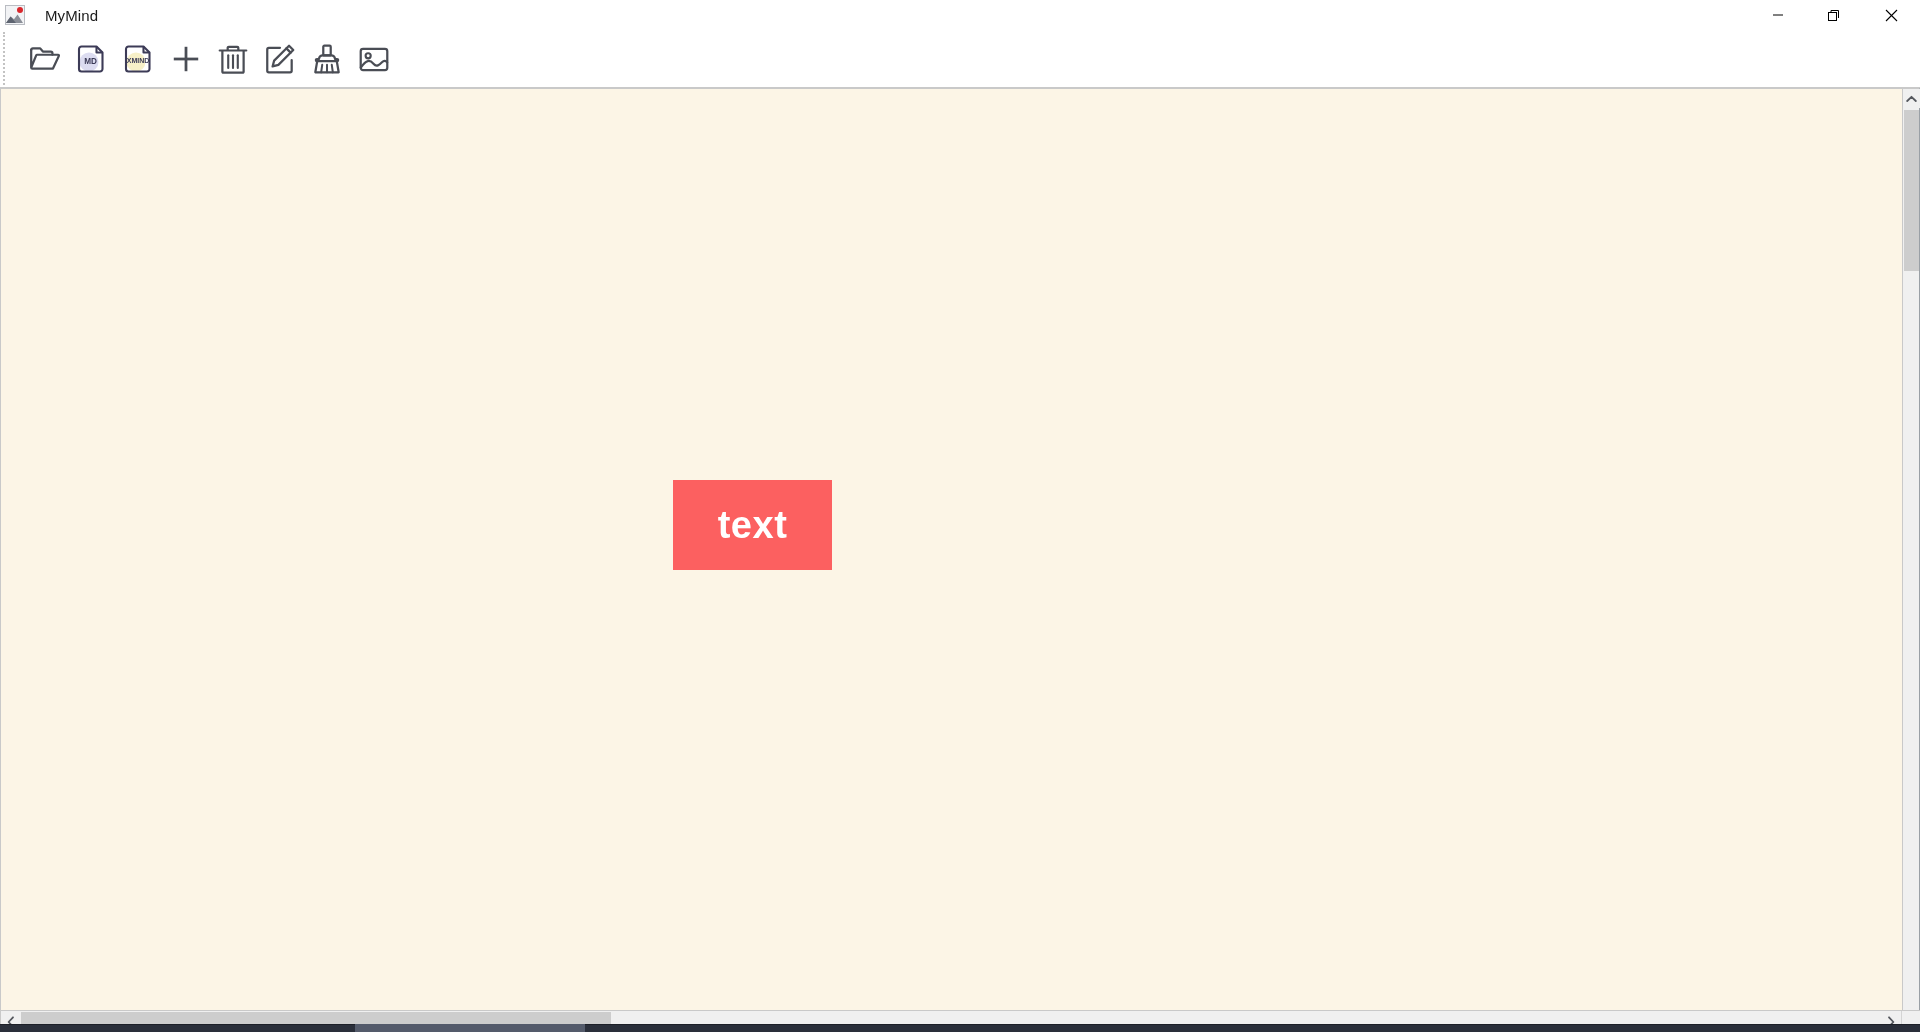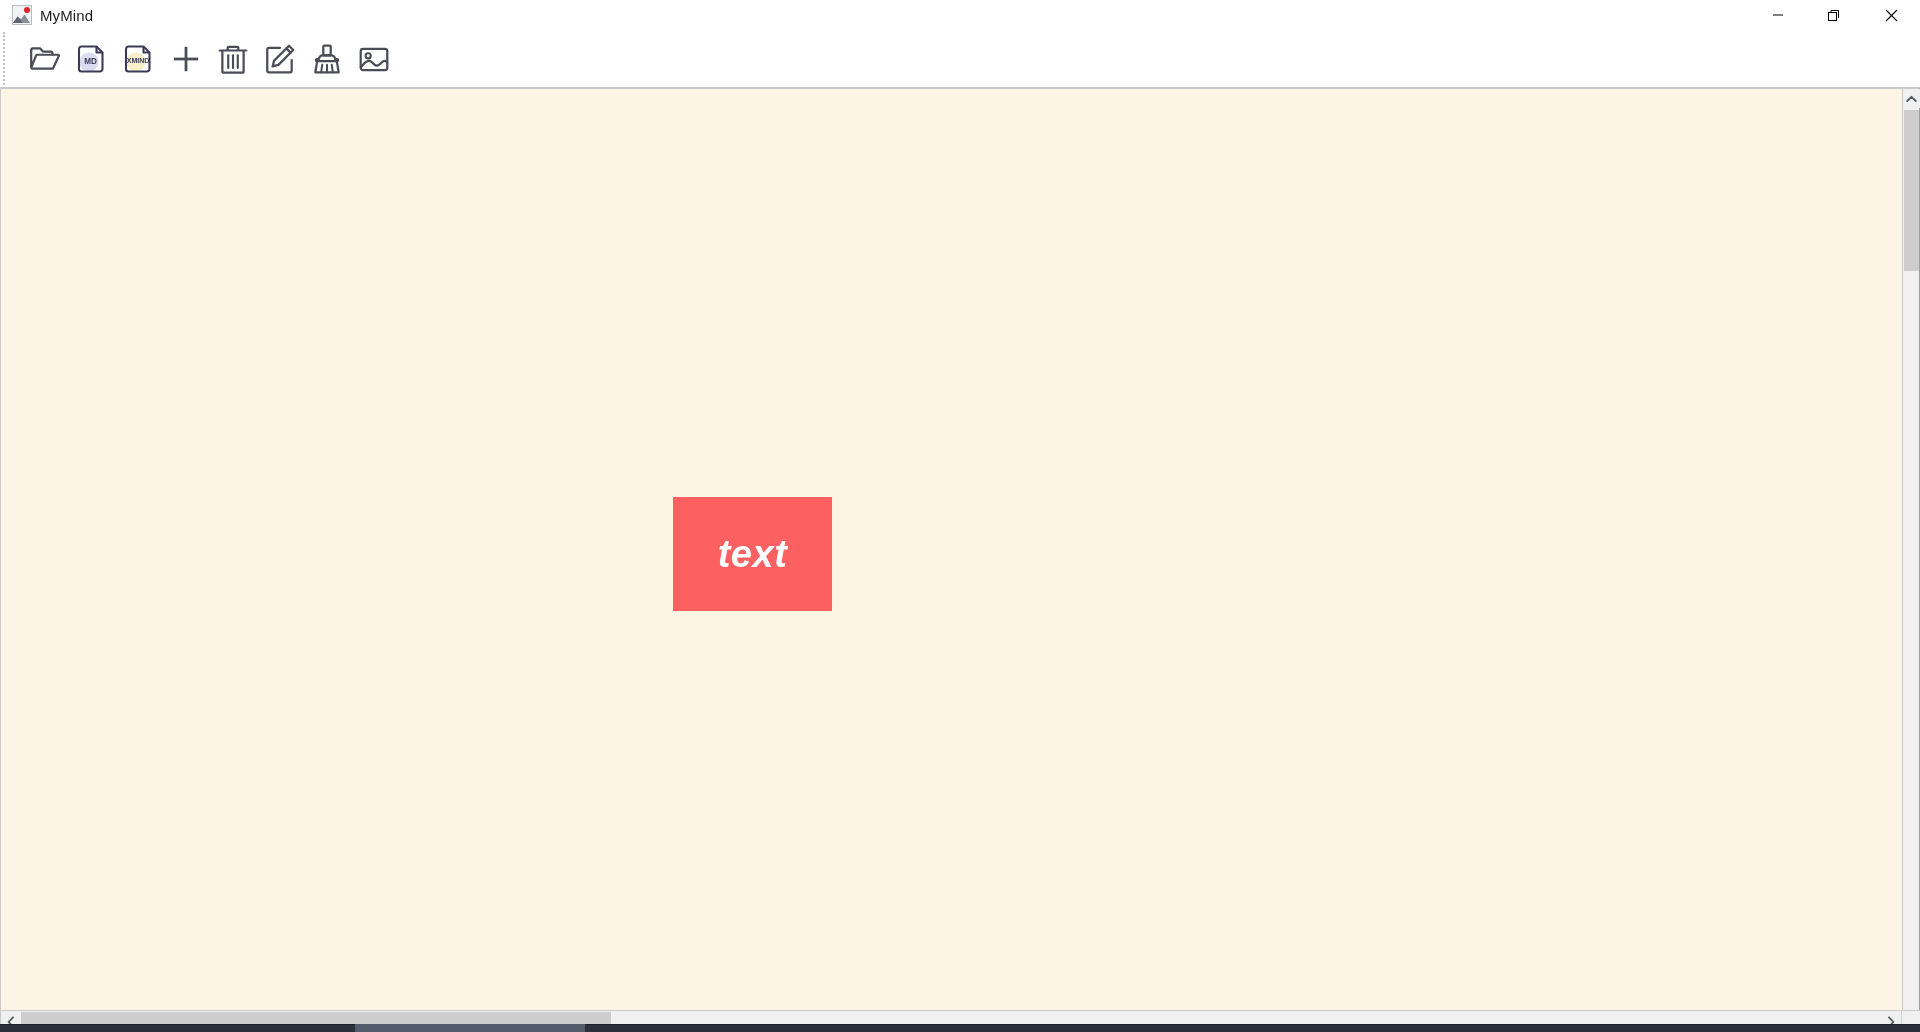--- a/index.html
+++ b/index.html
@@ -39,22 +39,22 @@
     height: 30px;
     min-height: 30px;
     background: #ffffff;
     display: flex;
     align-items: center;
     z-index: 3;
   }
   .titlebar-left {
     display: flex;
     align-items: center;
-    gap: 8px;
-    padding-left: 12px;
+    gap: 20px;
+    padding-left: 5px;
   }
   .app-icon {
     width: 20px;
     height: 20px;
     position: relative;
     flex: 0 0 auto;
   }
   .app-icon .mnt {
     position: absolute;
     left: 1px; bottom: 2px;
@@ -379,21 +379,21 @@
         <circle cx="10.5" cy="13" r="2.4" fill="none" stroke="#4a4d55" stroke-width="2"></circle>
         <path d="M3.6 24 C9 16.5 12 16.5 15.5 20.5 C18.5 24 21 21.5 23.5 19 C25.5 17 27 17.5 28.4 19.2" fill="none" stroke="#4a4d55" stroke-width="2.1" stroke-linejoin="round" stroke-linecap="round"></path>
       </svg>
     </button>
   </div>
 
   <div class="content-wrap">
 
     <div class="canvas-outer">
       <div class="canvas">
-        <div class="node" style="left:672px; top:408px; width:159px; height:114px; background:#fc6060;font-style:italic;">
+        <div class="node" style="left:672px; top:391px; width:159px; height:90px; background:#fc6060;">
           <span>text</span>
         </div>
       </div>
     </div>
 
     <div class="vscroll">
       <div class="sb-arrow">
         <svg width="11" height="8" viewBox="0 0 11 8">
           <polyline points="1.2,6 5.5,1.8 9.8,6" fill="none" stroke="#55585e" stroke-width="1.8" stroke-linecap="round" stroke-linejoin="round"></polyline>
         </svg>

